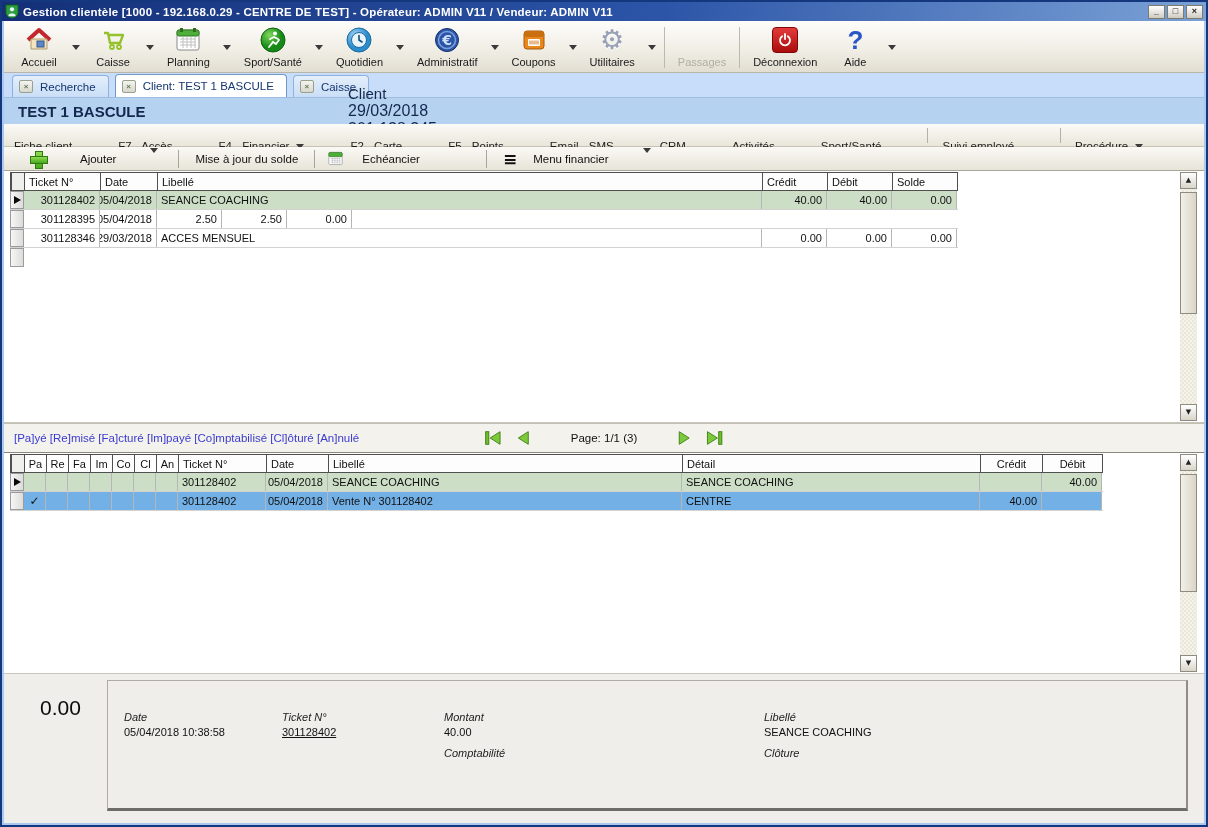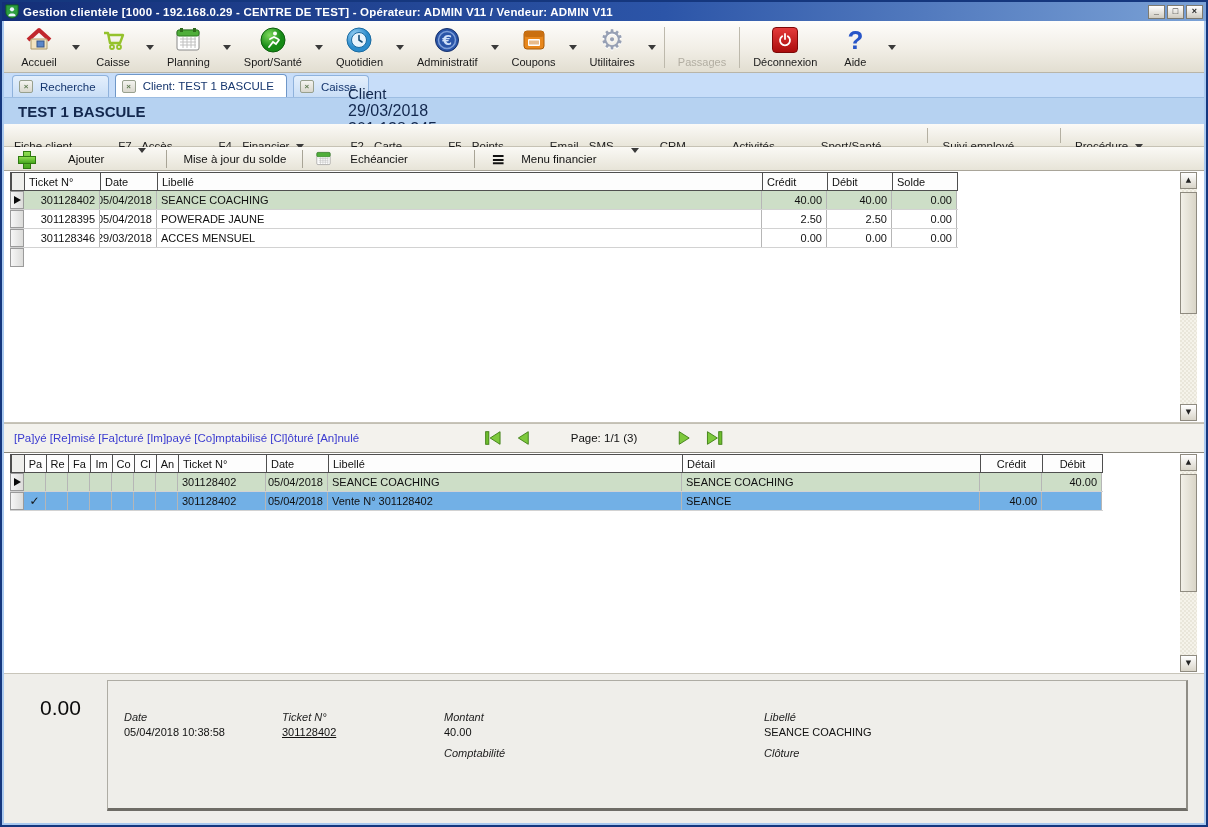--- a/index.html
+++ b/index.html
@@ -63,21 +63,21 @@
   
   .menubar { height:23px; background:linear-gradient(#fbfaf7,#e9e6da); border-bottom:1px solid #c6c2b4;
     display:flex; align-items:center; padding:0 10px; flex:none; }
   .menu-item { font-size:11.5px; color:#1c1c1c; padding:3px 0; margin-right:46px; white-space:nowrap;
     display:flex; align-items:center; gap:7px; cursor:default;margin-top:22px; }
   .menu-item .caret-down { border-top-width:5px; }
   .menu-sep { width:1px; height:15px; background:#b4b0a2; margin-right:14px; }
 
   
   .actionbar { height:24px; background:linear-gradient(#faf9f5,#e7e4d8); border-bottom:1px solid #a9a599;
-    display:flex; align-items:center; padding:0 8px; flex:none; }
+    display:flex; align-items:center; padding:0 20px; flex:none; }
   .ab-group { display:flex; align-items:center; height:100%; }
   .ab-sep { width:1px; height:18px; background:#a8a496; margin:0 6px; }
   .ab-label { font-size:11.5px; color:#111; margin:0 10px; white-space:nowrap; cursor:default; }
   .ab-caret { margin:0 14px 0 24px; }
   .plus-icon { width:16px; height:16px; position:relative; margin-left:6px; }
   .plus-icon::before, .plus-icon::after { content:""; position:absolute; background:linear-gradient(#8edc50,#47a81e);
     border:1px solid #2f7a10; }
   .plus-icon::before { left:5px; top:0; width:6px; height:16px; }
   .plus-icon::after { left:0; top:5px; width:16px; height:6px; }
   .hamburger { font-family:"DejaVu Sans",sans-serif; font-size:17px; font-weight:bold; line-height:14px;
@@ -434,21 +434,20 @@
           <div class="cell c-date num row-green">05/04/2018</div>
           <div class="cell c-lib row-green">SEANCE COACHING</div>
           <div class="cell c-cred num row-green">40.00</div>
           <div class="cell c-deb num row-green">40.00</div>
           <div class="cell c-sol num row-green">0.00</div>
         </div>
         <div class="grid-row body">
           <div class="cell sel-cell"></div>
           <div class="cell c-ticket num">301128395</div>
           <div class="cell c-date num">05/04/2018</div>
-          <div class="cell c-lib">POWERADE JAUNE</div>
           <div class="cell c-cred num">2.50</div>
           <div class="cell c-deb num">2.50</div>
           <div class="cell c-sol num">0.00</div>
         </div>
         <div class="grid-row body">
           <div class="cell sel-cell"></div>
           <div class="cell c-ticket num">301128346</div>
           <div class="cell c-date num">29/03/2018</div>
           <div class="cell c-lib">ACCES MENSUEL</div>
           <div class="cell c-cred num">0.00</div>
@@ -536,21 +535,21 @@
           <div class="cell f-flag row-blue check">✓</div>
           <div class="cell f-flag row-blue"></div>
           <div class="cell f-flag row-blue"></div>
           <div class="cell f-flag row-blue"></div>
           <div class="cell f-flag row-blue"></div>
           <div class="cell f-flag row-blue"></div>
           <div class="cell f-flag row-blue"></div>
           <div class="cell d-ticket row-blue">301128402</div>
           <div class="cell d-date num row-blue">05/04/2018</div>
           <div class="cell d-lib row-blue">Vente N° 301128402</div>
-          <div class="cell d-det row-blue">SEANCE</div>
+          <div class="cell d-det row-blue">CENTRE</div>
           <div class="cell d-cred num row-blue">40.00</div>
           <div class="cell d-deb num row-blue"></div>
         </div>
       </div>
       <div class="vscroll">
         <div class="sb-btn sb-up">▲</div>
         <div class="sb-thumb" style="top:20px; height:118px;"></div>
         <div class="sb-btn sb-down">▼</div>
       </div>
     </div>

